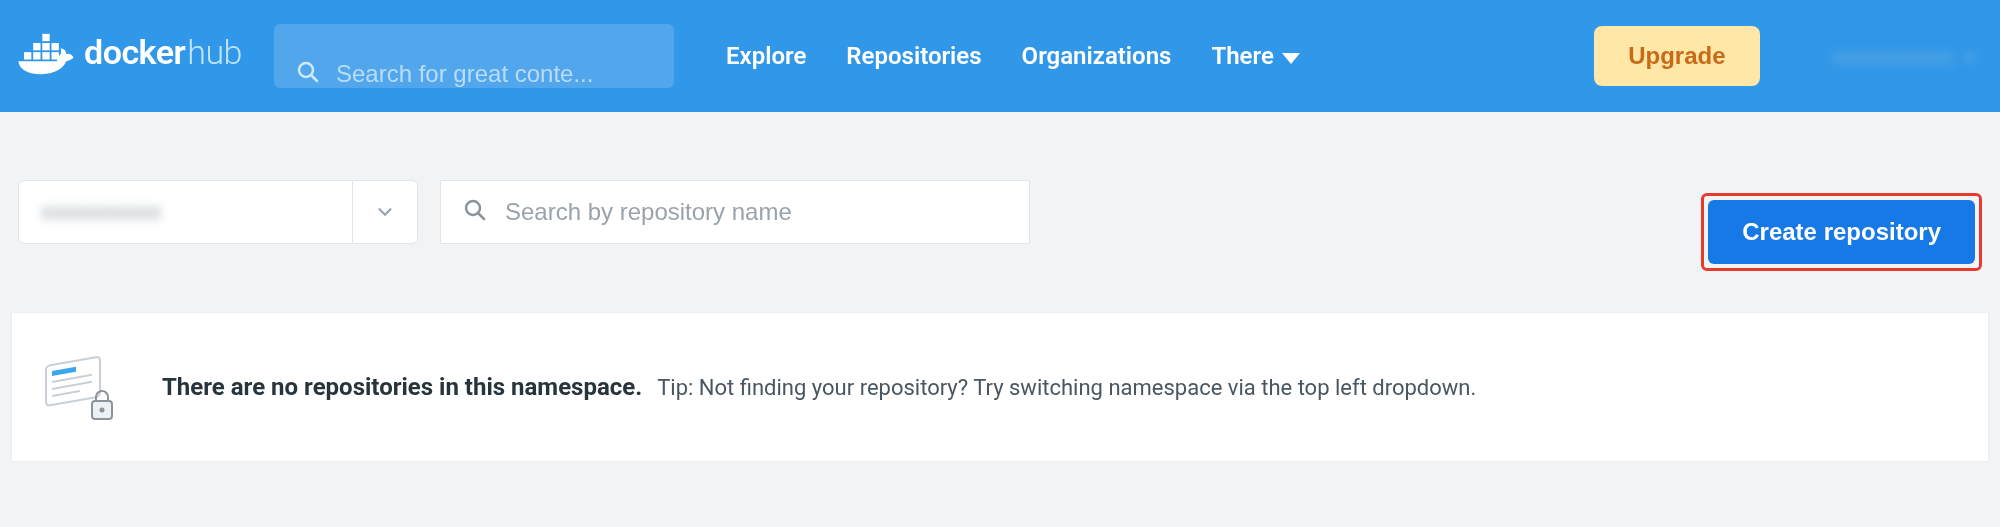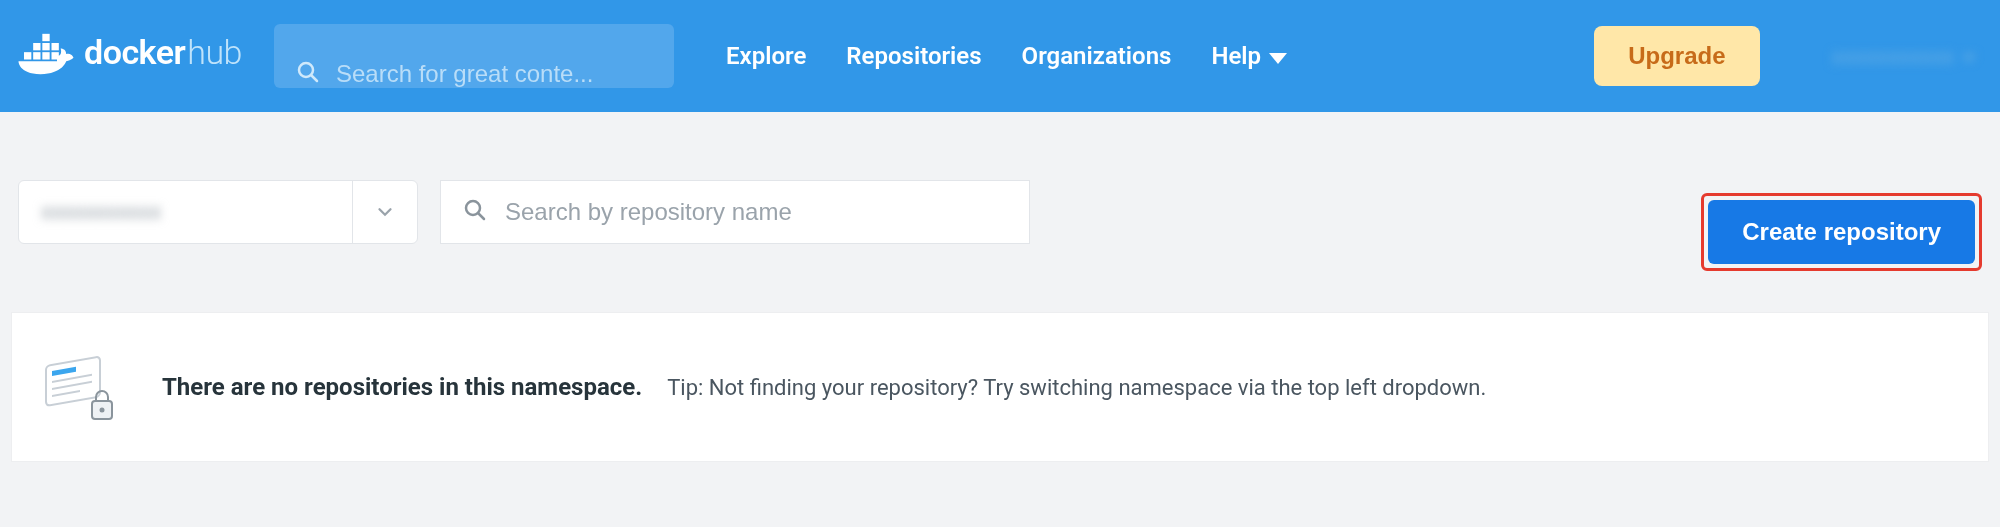--- a/index.html
+++ b/index.html
@@ -117,21 +117,21 @@
   }
   
   .panel {
     background: #fff; margin: 14px 12px 24px 12px;
     padding: 36px 32px 36px 28px;
     display: flex; align-items: center; gap: 42px;
     box-shadow: 0 0 0 1px rgba(0,0,0,0.02);
   }
   .empty-icon { width: 80px; height: 72px; flex-shrink: 0; }
   .empty-text { font-size: 22px; color: #4a5660; }
-  .empty-text .bold { font-weight: 700; font-size: 24px; color: #27343b; margin-right: 20px; }
+  .empty-text .bold { font-weight: 700; font-size: 24px; color: #27343b; margin-right: 10px; }
 </style>
 </head>
 <body>
 
 <div class="navbar">
 
   <div class="logo">
     <span>
       <svg viewBox="0 0 64 48" fill="#fff">
         <rect x="8" y="22" width="8" height="8"></rect>
@@ -158,21 +158,21 @@
       </svg>
     </span>
     <input type="text" placeholder="Search for great conte..." style="">
   </div>
 
   <div class="nav-links">
     <div class="nav-link">Explore</div>
     <div class="nav-link">Repositories</div>
     <div class="nav-link">Organizations</div>
     <div class="nav-link">
-      <span>Help</span>
+      <span>There</span>
       <span class="caret"></span>
     </div>
   </div>
 
   <div class="nav-spacer"></div>
 
   <button class="upgrade-btn">Upgrade</button>
 
   <div class="user-menu">
     <span>xxxxxxxxxxx</span>

